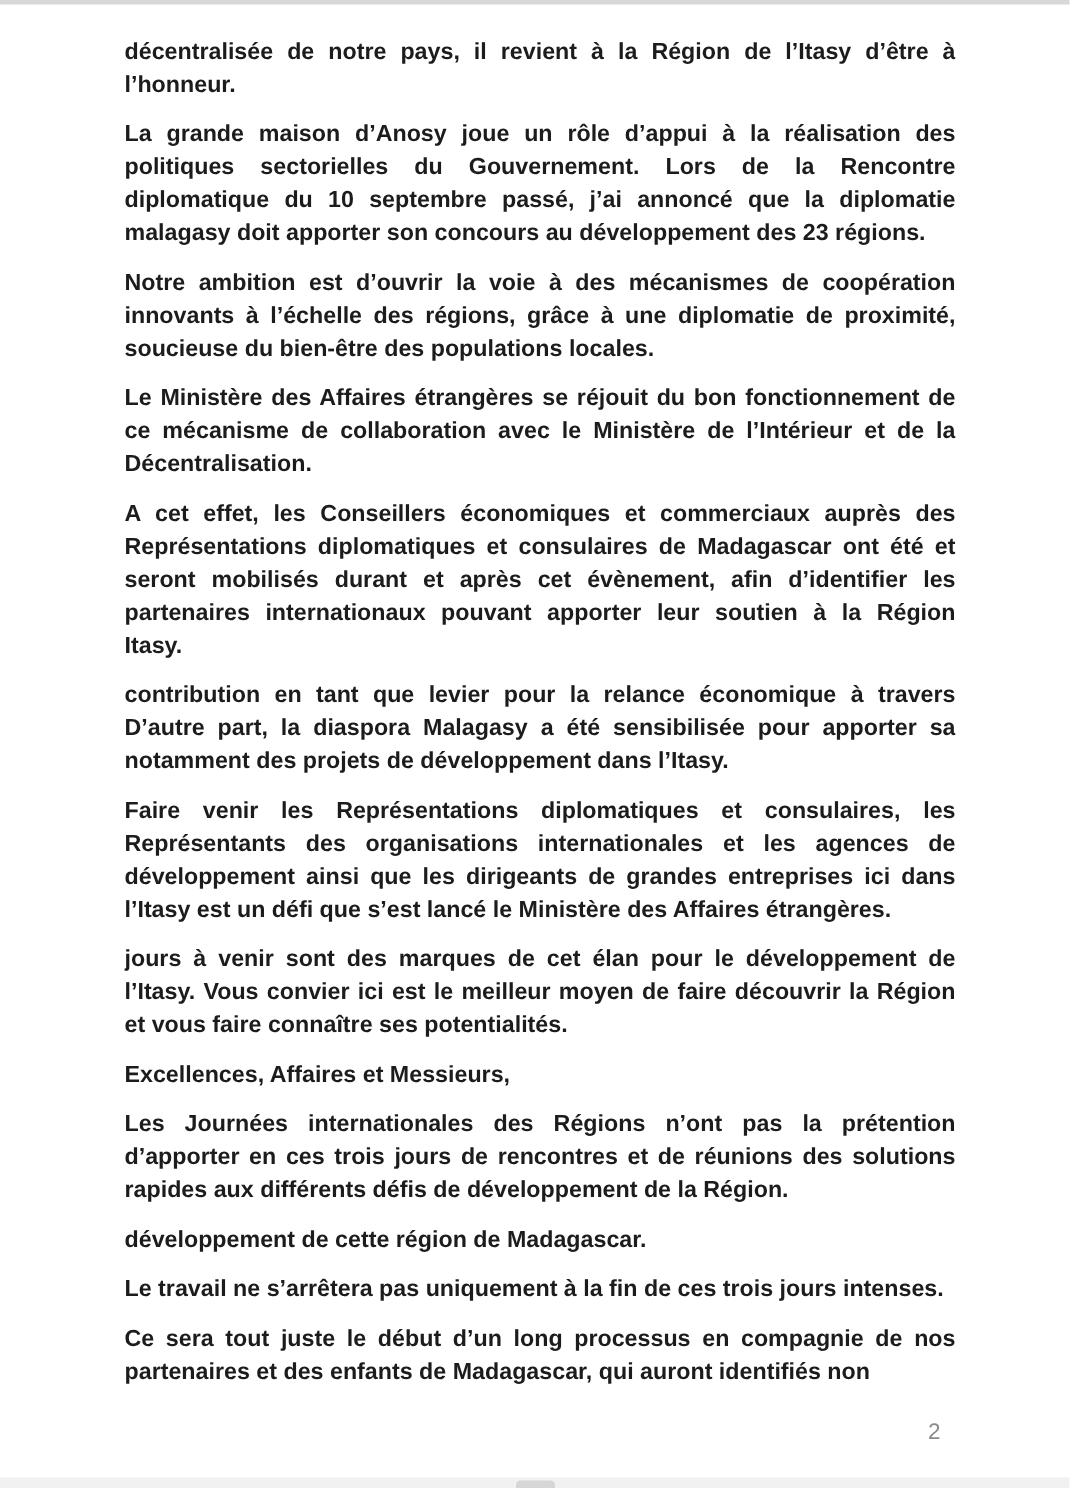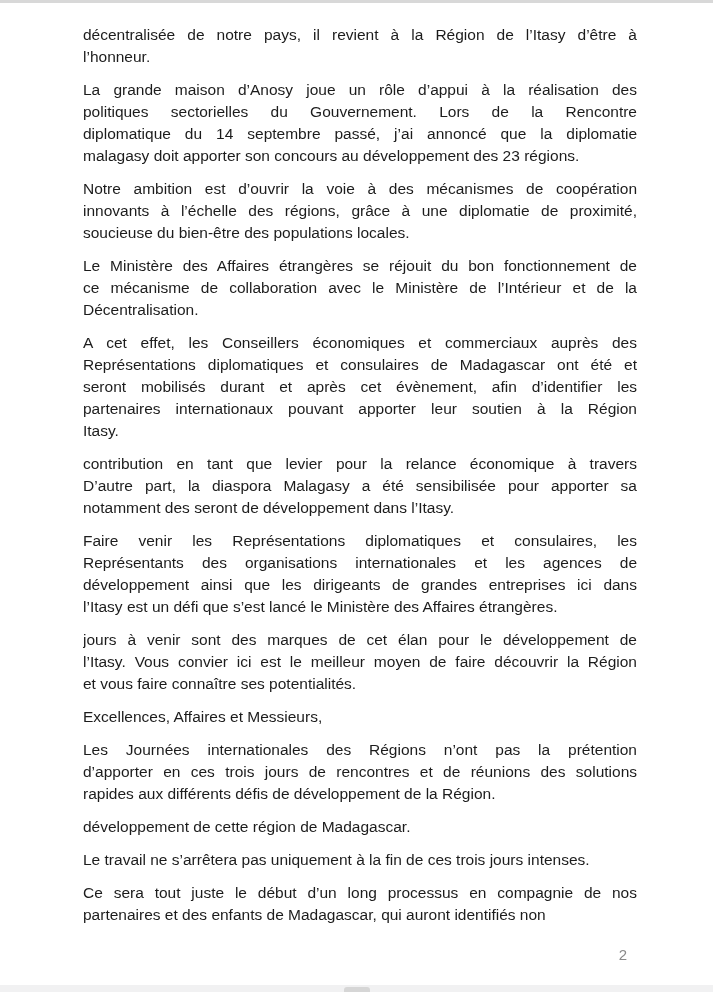--- a/index.html
+++ b/index.html
@@ -25,20 +25,21 @@
   .doc-content {
     position: absolute;
     left: 83px;
     top: 24px;
     width: 554px;
     font-size: 15.5px;
     color: #1c1c1c;
   }
   .para {
     margin: 0 0 11px 0;
+    font-weight: bold;
   }
   .line {
     line-height: 22px;
     height: 22px;
     overflow: hidden;
   }
   .line.just {
     text-align: justify;
     text-align-last: justify;
   }
@@ -80,21 +81,21 @@
   <div class="top-divider"></div>
 
   <div class="doc-content" id="doc-content">
       <div class="para">
         <div class="line just">décentralisée de notre pays, il revient à la Région de l’Itasy d’être à</div>
         <div class="line last">l’honneur.</div>
       </div>
       <div class="para">
         <div class="line just">La grande maison d’Anosy joue un rôle d’appui à la réalisation des</div>
         <div class="line just">politiques sectorielles du Gouvernement. Lors de la Rencontre</div>
-        <div class="line just">diplomatique du 14 septembre passé, j’ai annoncé que la diplomatie</div>
+        <div class="line just">diplomatique du 10 septembre passé, j’ai annoncé que la diplomatie</div>
         <div class="line last">malagasy doit apporter son concours au développement des 23 régions.</div>
       </div>
       <div class="para">
         <div class="line just">Notre ambition est d’ouvrir la voie à des mécanismes de coopération</div>
         <div class="line just">innovants à l’échelle des régions, grâce à une diplomatie de proximité,</div>
         <div class="line last">soucieuse du bien-être des populations locales.</div>
       </div>
       <div class="para">
         <div class="line just">Le Ministère des Affaires étrangères se réjouit du bon fonctionnement de</div>
         <div class="line just">ce mécanisme de collaboration avec le Ministère de l’Intérieur et de la</div>
@@ -103,21 +104,21 @@
       <div class="para">
         <div class="line just">A cet effet, les Conseillers économiques et commerciaux auprès des</div>
         <div class="line just">Représentations diplomatiques et consulaires de Madagascar ont été et</div>
         <div class="line just">seront mobilisés durant et après cet évènement, afin d’identifier les</div>
         <div class="line just">partenaires internationaux pouvant apporter leur soutien à la Région</div>
         <div class="line last">Itasy.</div>
       </div>
       <div class="para">
         <div class="line just">contribution en tant que levier pour la relance économique à travers</div>
         <div class="line just">D’autre part, la diaspora Malagasy a été sensibilisée pour apporter sa</div>
-        <div class="line last">notamment des seront de développement dans l’Itasy.</div>
+        <div class="line last">notamment des projets de développement dans l’Itasy.</div>
       </div>
       <div class="para">
         <div class="line just">Faire venir les Représentations diplomatiques et consulaires, les</div>
         <div class="line just">Représentants des organisations internationales et les agences de</div>
         <div class="line just">développement ainsi que les dirigeants de grandes entreprises ici dans</div>
         <div class="line last">l’Itasy est un défi que s’est lancé le Ministère des Affaires étrangères.</div>
       </div>
       <div class="para">
         <div class="line just">jours à venir sont des marques de cet élan pour le développement de</div>
         <div class="line just">l’Itasy. Vous convier ici est le meilleur moyen de faire découvrir la Région</div>

